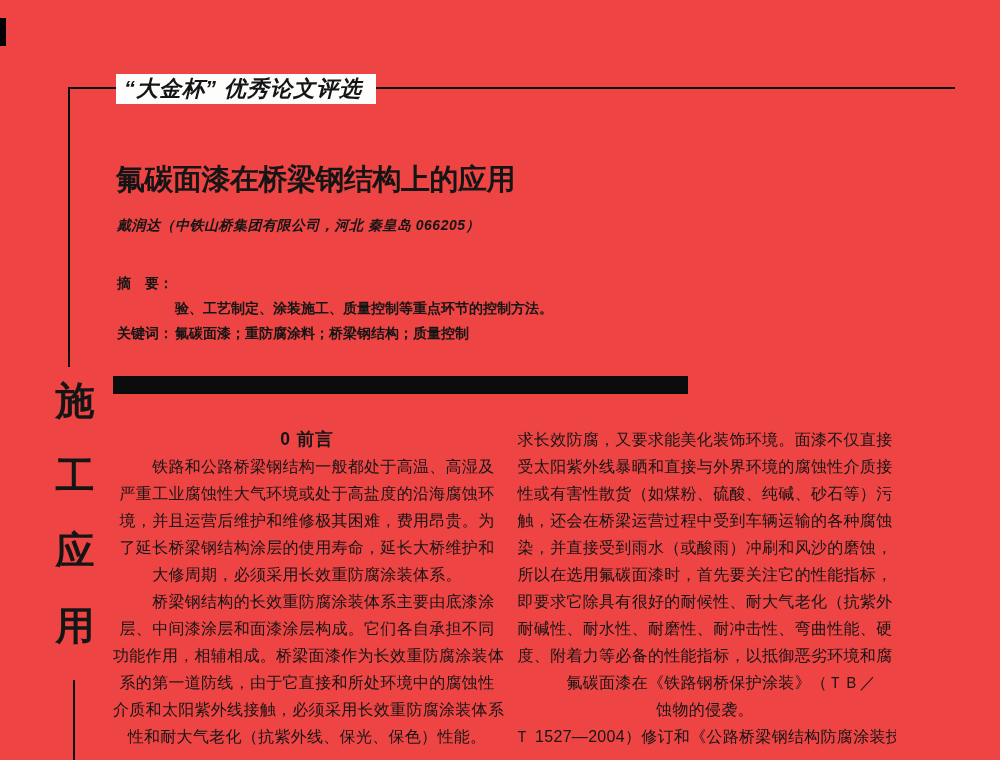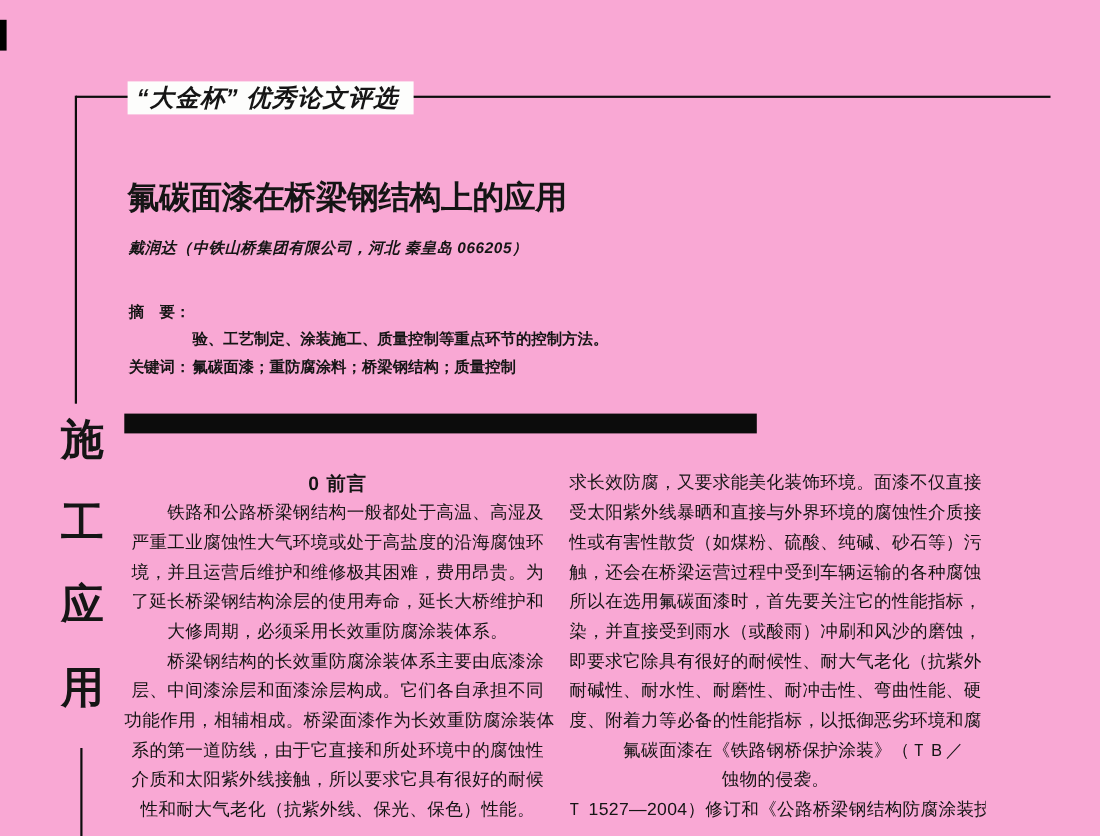--- a/index.html
+++ b/index.html
@@ -1,21 +1,21 @@
 <!DOCTYPE html>
 <html><head>
 <meta charset="utf-8">
 <style>
   * { margin: 0; padding: 0; box-sizing: border-box; }
   html, body { background: #ffffff; }
   .page {
     position: relative;
     width: 1000px;
     height: 760px;
-    background: #f9a8d4;
+    background: #ef4444;
     overflow: hidden;
     color: #151515;
     font-family: "Liberation Sans", sans-serif;
   }
 
   
   .artifact { position: absolute; background: #000; }
   .artifact-edge { left: 0; top: 18px; width: 6px; height: 28px; }
 
   
@@ -104,33 +104,33 @@
     <div>
         <div class="line">　　铁路和公路桥梁钢结构一般都处于高温、高湿及</div>
         <div class="line">严重工业腐蚀性大气环境或处于高盐度的沿海腐蚀环</div>
         <div class="line">境，并且运营后维护和维修极其困难，费用昂贵。为</div>
         <div class="line">了延长桥梁钢结构涂层的使用寿命，延长大桥维护和</div>
         <div class="line">大修周期，必须采用长效重防腐涂装体系。</div>
         <div class="line">　　桥梁钢结构的长效重防腐涂装体系主要由底漆涂</div>
         <div class="line">层、中间漆涂层和面漆涂层构成。它们各自承担不同</div>
         <div class="line">功能作用，相辅相成。桥梁面漆作为长效重防腐涂装体</div>
         <div class="line">系的第一道防线，由于它直接和所处环境中的腐蚀性</div>
-        <div class="line">介质和太阳紫外线接触，所以要求它具有很好的耐候</div>
+        <div class="line">介质和太阳紫外线接触，必须采用长效重防腐涂装体系</div>
         <div class="line">性和耐大气老化（抗紫外线、保光、保色）性能。</div>
       </div>
   </div>
 
   <div class="col col-right">
     <div>
         <div class="line">求长效防腐，又要求能美化装饰环境。面漆不仅直接</div>
         <div class="line">受太阳紫外线暴晒和直接与外界环境的腐蚀性介质接</div>
         <div class="line">性或有害性散货（如煤粉、硫酸、纯碱、砂石等）污</div>
         <div class="line">触，还会在桥梁运营过程中受到车辆运输的各种腐蚀</div>
+        <div class="line">染，并直接受到雨水（或酸雨）冲刷和风沙的磨蚀，</div>
         <div class="line">所以在选用氟碳面漆时，首先要关注它的性能指标，</div>
-        <div class="line">染，并直接受到雨水（或酸雨）冲刷和风沙的磨蚀，</div>
         <div class="line">即要求它除具有很好的耐候性、耐大气老化（抗紫外</div>
         <div class="line">耐碱性、耐水性、耐磨性、耐冲击性、弯曲性能、硬</div>
         <div class="line">度、附着力等必备的性能指标，以抵御恶劣环境和腐</div>
         <div class="line">　　氟碳面漆在《铁路钢桥保护涂装》（ＴＢ／</div>
         <div class="line">蚀物的侵袭。</div>
       </div>
     <div class="line line-clipped">Ｔ 1527—2004）修订和《公路桥梁钢结构防腐涂装技术条</div>
   </div>
 
 </div>

